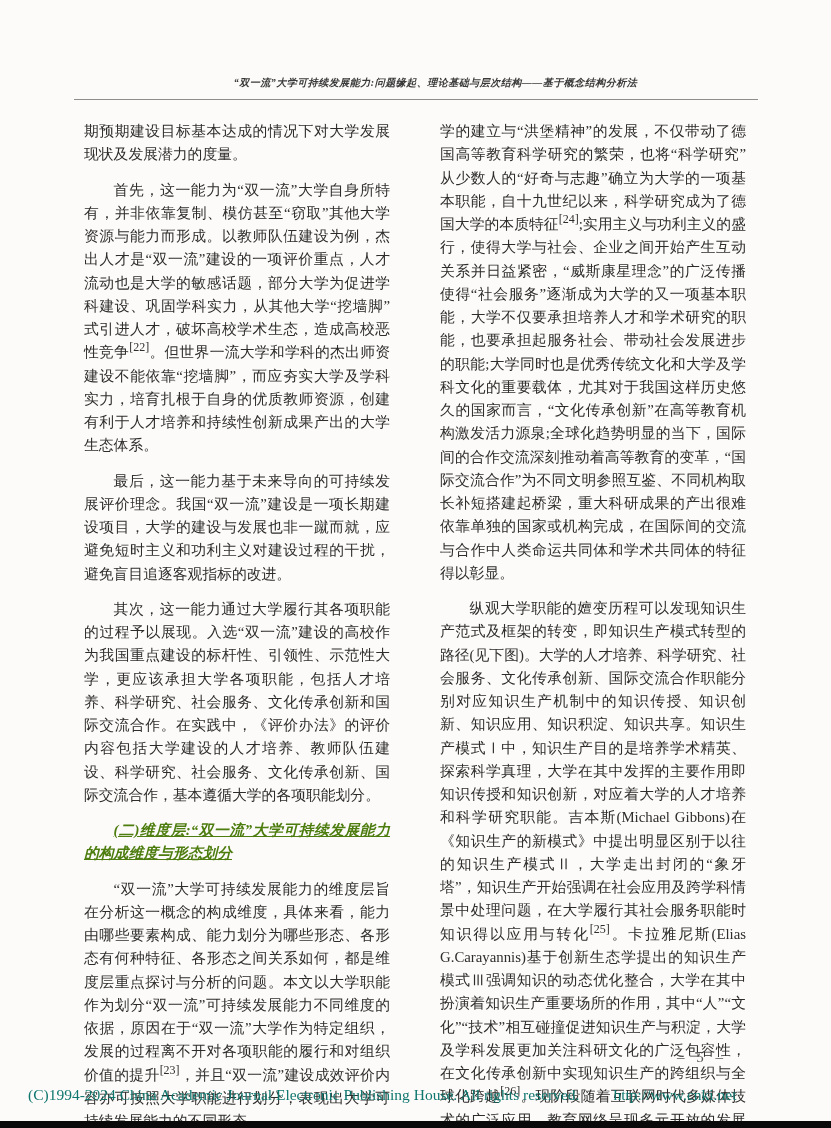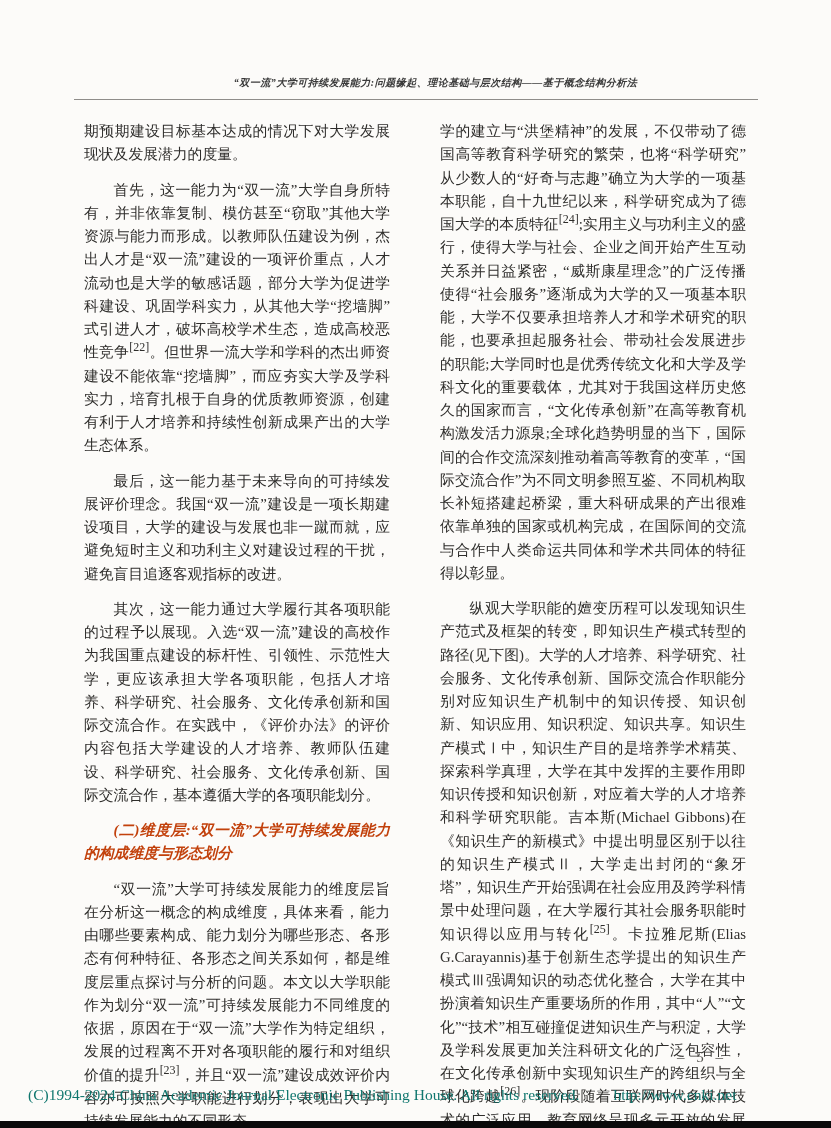--- a/index.html
+++ b/index.html
@@ -55,21 +55,22 @@
   .col p {
     margin: 12px;
     text-indent: 2em;
   }
   .col p.cont {
     text-indent: 0;
   }
   .col p.subheading {
     font-style: italic;
     font-weight: 600;
-    color: #c2410c;
+    color: #4d7c0f;
+    text-decoration: underline;
   }
   .col sup {
     font-size: 12px;
     line-height: 0;
     vertical-align: super;
   }
   .page-number {
     position: absolute;
     top: 1049px;
     right: 104px;

